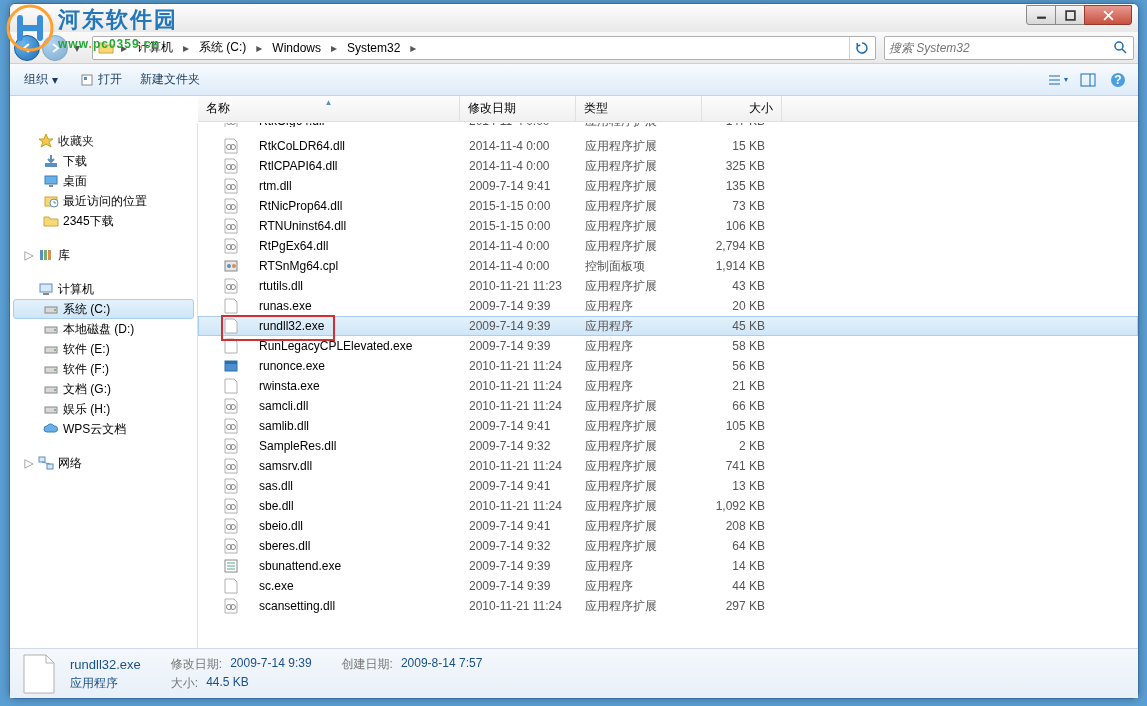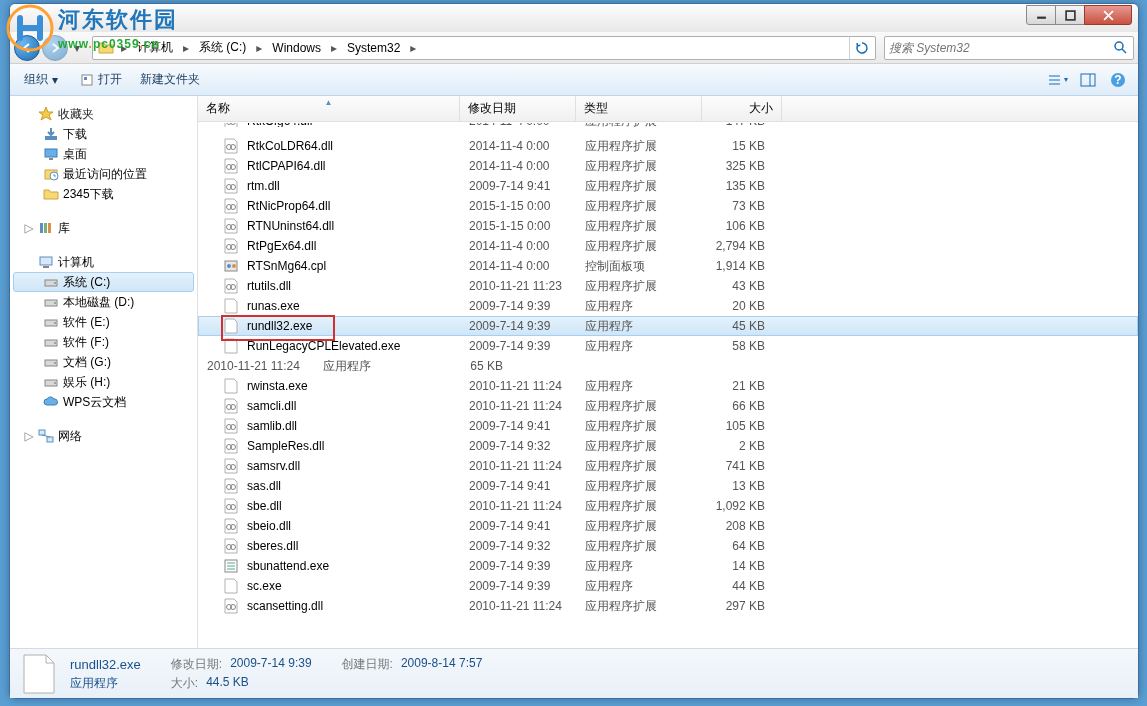--- a/index.html
+++ b/index.html
@@ -36,21 +36,21 @@
 .search-box input { flex: 1; border: none; outline: none; color: #888; font-style: italic; background: transparent; }
 .search-box .s-icon { width: 16px; height: 16px; color: #1a6db5; }
 
 .toolbar { height: 32px; background: linear-gradient(#f8fbfe, #deecf9); border-bottom: 1px solid #c0d4e8; display: flex; align-items: center; padding: 0 6px; gap: 2px; }
 .tb-btn { height: 24px; padding: 0 8px; display: flex; align-items: center; gap: 4px; cursor: default; color: #1a3c5e; border-radius: 2px; }
 .tb-dd { width: 10px; color: #1a3c5e; }
 .tb-spacer { flex: 1; }
 .tb-icon-btn { width: 28px; height: 24px; display: flex; align-items: center; justify-content: center; color: #1a6db5; cursor: default; }
 
 .body { flex: 1; display: flex; overflow: hidden; }
-.sidebar { width: 188px; background: #fff; border-right: 1px solid #e0e0e0; padding: 4px 0; overflow-y: auto; }
+.sidebar { width: 188px; background: #fff; border-right: 1px solid #e0e0e0; padding: 4px 0; overflow-y: auto; margin-top: 27px; }
 .sb-group { padding: 4px 0 10px 0; }
 .sb-header { height: 20px; padding-left: 14px; display: flex; align-items: center; gap: 4px; cursor: default; }
 .sb-header.fav { color: #222; }
 .sb-item { height: 20px; padding-left: 32px; display: flex; align-items: center; gap: 4px; cursor: default; border: 1px solid transparent; }
 .sb-item.selected { background: linear-gradient(#e4f1fb, #cfe6f8); border: 1px solid #a8cfef; border-radius: 3px; margin: 0 3px; padding-left: 29px; }
 .sb-icon { width: 16px; height: 16px; display: flex; align-items: center; justify-content: center; flex-shrink: 0; }
 .sb-exp { width: 10px; height: 10px; display: flex; align-items: center; justify-content: center; color: #888; cursor: default; }
 
 .filelist { flex: 1; display: flex; flex-direction: column; overflow: hidden; background: #fff; }
 .fl-header { height: 26px; background: linear-gradient(#fdfdfd, #f0f0f0); border-bottom: 1px solid #e0e0e0; display: flex; align-items: center; }
@@ -60,21 +60,21 @@
 .fl-col.type { width: 126px; }
 .fl-col.size { width: 80px; justify-content: flex-end; padding-right: 8px; padding-left: 0; }
 .fl-col.rest { flex: 1; border-right: none; }
 .fl-sort { position: absolute; top: 2px; left: 50%; transform: translateX(-50%); color: #5a8fc0; font-size: 8px; }
 .fl-body { flex: 1; overflow-y: scroll; overflow-x: hidden; }
 .fl-row { height: 20px; display: flex; align-items: center; cursor: default; border: 1px solid transparent; }
 .fl-row.selected { background: linear-gradient(#e4f1fb, #cfe6f8); border: 1px solid #a8cfef; }
 .fl-row.highlighted { position: relative; }
 .fl-row.highlighted::before { content: ""; position: absolute; left: 22px; top: -2px; width: 110px; height: 22px; border: 2px solid #d03030; pointer-events: none; }
 .fl-cell { height: 100%; display: flex; align-items: center; padding-left: 8px; overflow: hidden; white-space: nowrap; }
-.fl-cell.name { width: 262px; gap: 8px; padding-left: 24px; }
+.fl-cell.name { width: 262px; gap: 20px; padding-left: 24px; }
 .fl-cell.date { width: 116px; color: #555; }
 .fl-cell.type { width: 126px; color: #555; }
 .fl-cell.size { width: 80px; justify-content: flex-end; padding-right: 18px; padding-left: 0; color: #555; }
 .file-icon { width: 16px; height: 16px; flex-shrink: 0; }
 
 .details { height: 50px; background: linear-gradient(#f4f8fc, #e8f0f8); border-top: 1px solid #d0dae8; display: flex; align-items: center; padding: 4px 10px; gap: 12px; }
 .details-icon { width: 38px; height: 44px; display: flex; align-items: center; justify-content: center; }
 .details-text { display: grid; grid-template-columns: auto auto auto; column-gap: 30px; row-gap: 2px; align-items: center; }
 .details-name { font-size: 13px; color: #1a508a; }
 .details-label { color: #777; }
@@ -525,23 +525,30 @@
               <span class="file-icon"><svg width="16" height="16" viewBox="0 0 16 16">
                   <path d="M2 1 h9 l3 3 v11 h-12 z" fill="#fff" stroke="#b0b0b0"></path>
                 </svg></span>
               <span>RunLegacyCPLElevated.exe</span>
             </div>
     <div class="fl-cell date" style="">2009-7-14 9:39</div>
     <div class="fl-cell type" style="">应用程序</div>
     <div class="fl-cell size" style="">58 KB</div>
           </div>
           <div class="fl-row">
+    <div class="fl-cell name" style="">
+              <span class="file-icon"><svg width="16" height="16" viewBox="0 0 16 16">
+                  <rect x="2" y="3" width="12" height="10" fill="#4a8fd0" stroke="#2a6fa8"></rect>
+                  <rect x="2" y="3" width="12" height="3" fill="#2a6fa8"></rect>
+                </svg></span>
+              <span>runonce.exe</span>
+            </div>
     <div class="fl-cell date" style="">2010-11-21 11:24</div>
     <div class="fl-cell type" style="">应用程序</div>
-    <div class="fl-cell size" style="">65 KB</div>
+    <div class="fl-cell size" style="">56 KB</div>
           </div>
           <div class="fl-row">
     <div class="fl-cell name" style="">
               <span class="file-icon"><svg width="16" height="16" viewBox="0 0 16 16">
                   <path d="M2 1 h9 l3 3 v11 h-12 z" fill="#fff" stroke="#b0b0b0"></path>
                 </svg></span>
               <span>rwinsta.exe</span>
             </div>
     <div class="fl-cell date" style="">2010-11-21 11:24</div>
     <div class="fl-cell type" style="">应用程序</div>

